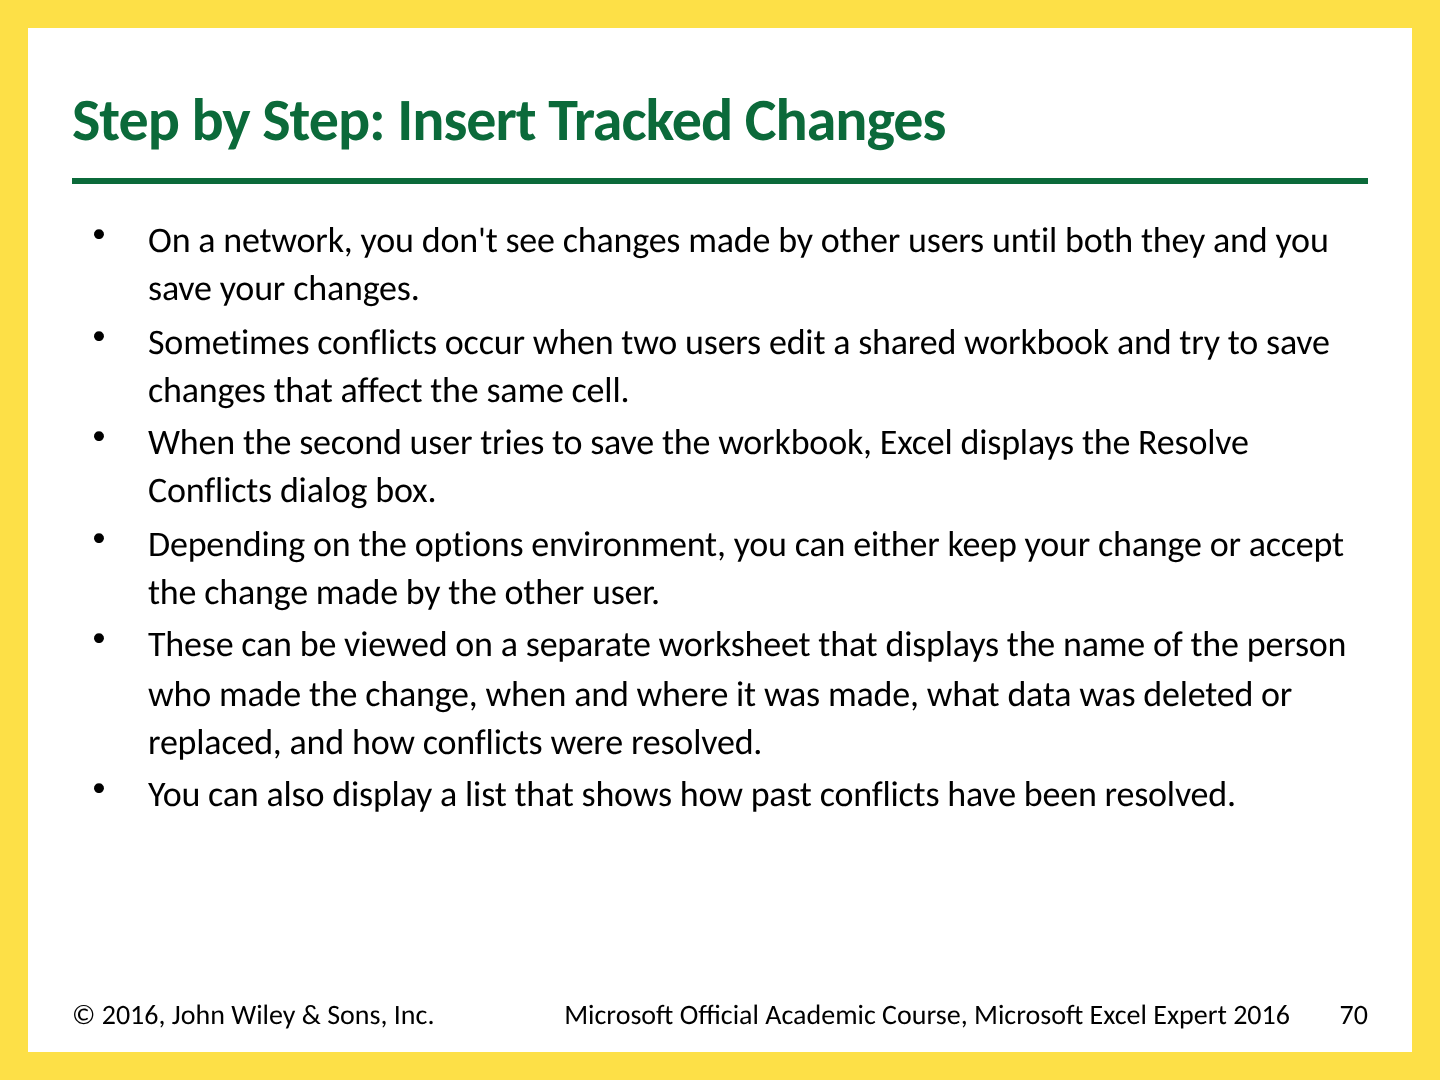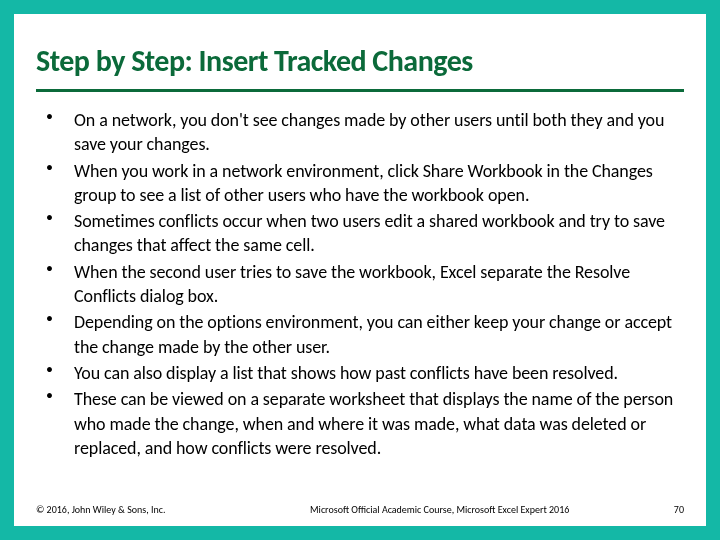--- a/index.html
+++ b/index.html
@@ -1,21 +1,21 @@
 <!DOCTYPE html>
 <html><head>
 <meta charset="utf-8">
 <style>
   * { margin: 0; padding: 0; box-sizing: border-box; }
   html, body { width: 720px; height: 540px; overflow: hidden; }
   body { font-family: "Segoe UI", "Calibri", Arial, sans-serif; }
   .slide {
     width: 720px;
     height: 540px;
-    background: #14b8a6;
+    background: #fde047;
     position: relative;
   }
   .inner {
     position: absolute;
     left: 14px;
     top: 14px;
     right: 14px;
     bottom: 14px;
     background: #ffffff;
     padding: 28px 22px 0 22px;
@@ -54,44 +54,43 @@
     font-size: 14px;
   }
   .footer {
     position: absolute;
     left: 22px;
     right: 22px;
     bottom: 10px;
     display: flex;
     justify-content: space-between;
     align-items: flex-end;
-    font-size: 10px;
+    font-size: 14px;
     color: #000;
   }
   .footer .center {
     flex: 1;
     text-align: center;
     padding-left: 40px;
   }
 </style>
 </head>
 <body>
 
 <div class="slide">
   <div class="inner">
     <h1 class="title">Step by Step: Insert Tracked Changes</h1>
     <div class="divider"></div>
     <ul class="bullets">
       <li>On a network, you don't see changes made by other users until both they and you save your changes.</li>
-      <li>When you work in a network environment, click Share Workbook in the Changes group to see a list of other users who have the workbook open.</li>
       <li>Sometimes conflicts occur when two users edit a shared workbook and try to save changes that affect the same cell.</li>
-      <li>When the second user tries to save the workbook, Excel separate the Resolve Conflicts dialog box.</li>
+      <li>When the second user tries to save the workbook, Excel displays the Resolve Conflicts dialog box.</li>
       <li>Depending on the options environment, you can either keep your change or accept the change made by the other user.</li>
+      <li>These can be viewed on a separate worksheet that displays the name of the person who made the change, when and where it was made, what data was deleted or replaced, and how conflicts were resolved.</li>
       <li>You can also display a list that shows how past conflicts have been resolved.</li>
-      <li>These can be viewed on a separate worksheet that displays the name of the person who made the change, when and where it was made, what data was deleted or replaced, and how conflicts were resolved.</li>
     </ul>
     <div class="footer">
       <span>© 2016, John Wiley &amp; Sons, Inc.</span>
       <span class="center">Microsoft Official Academic Course, Microsoft Excel Expert 2016</span>
       <span>70</span>
     </div>
   </div>
 </div>
 
 </body></html>

